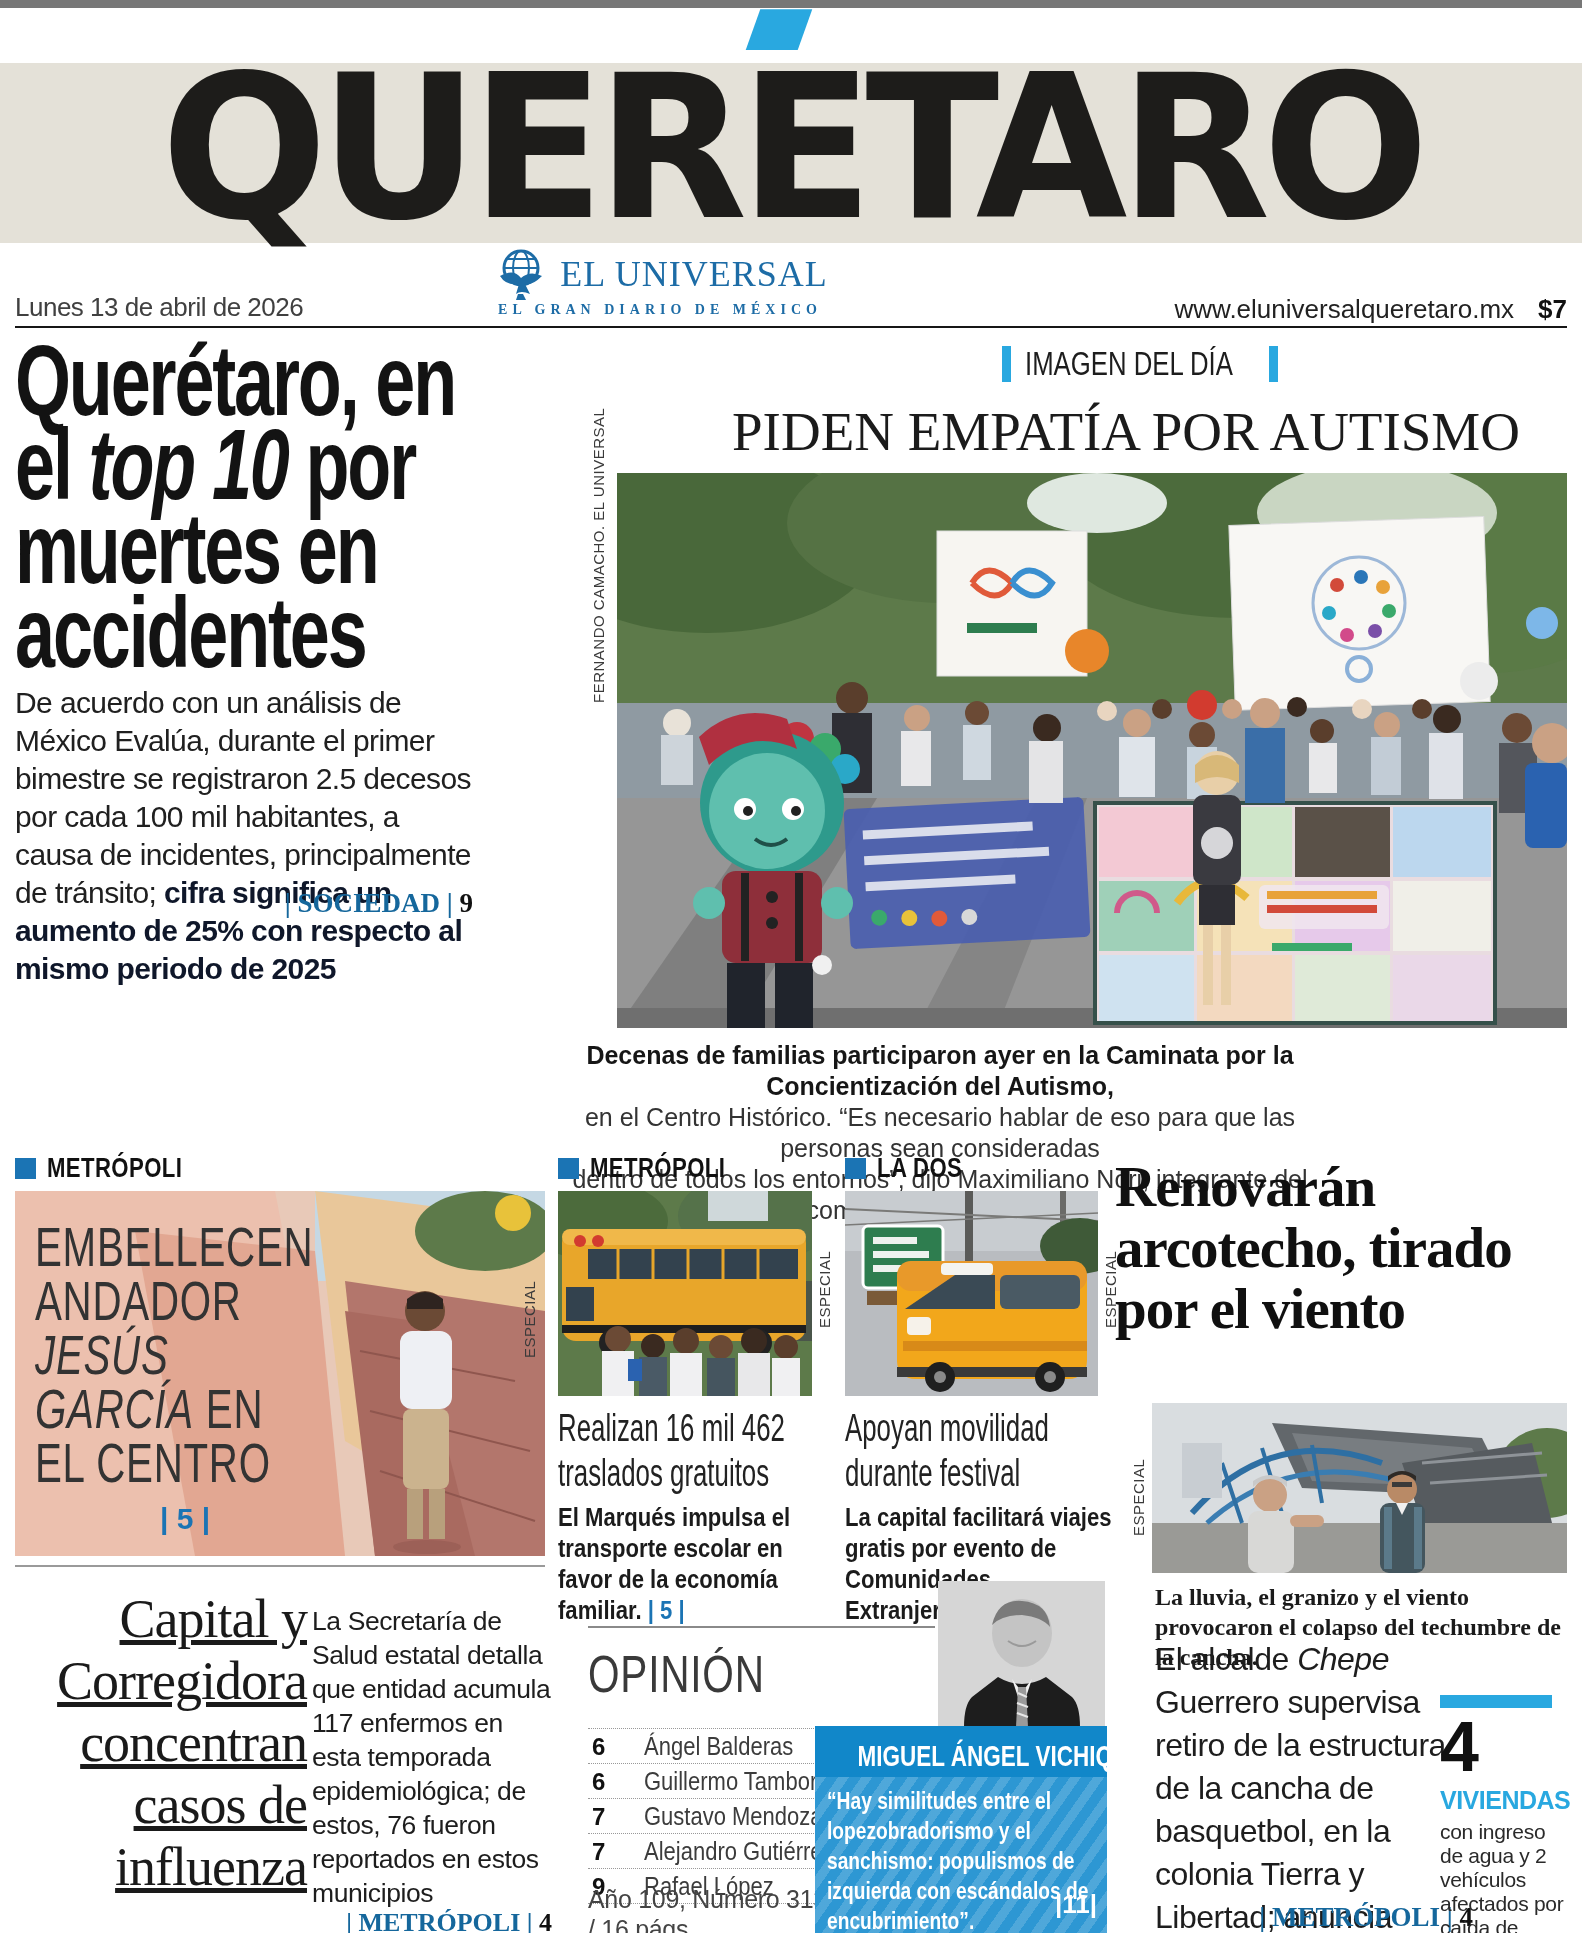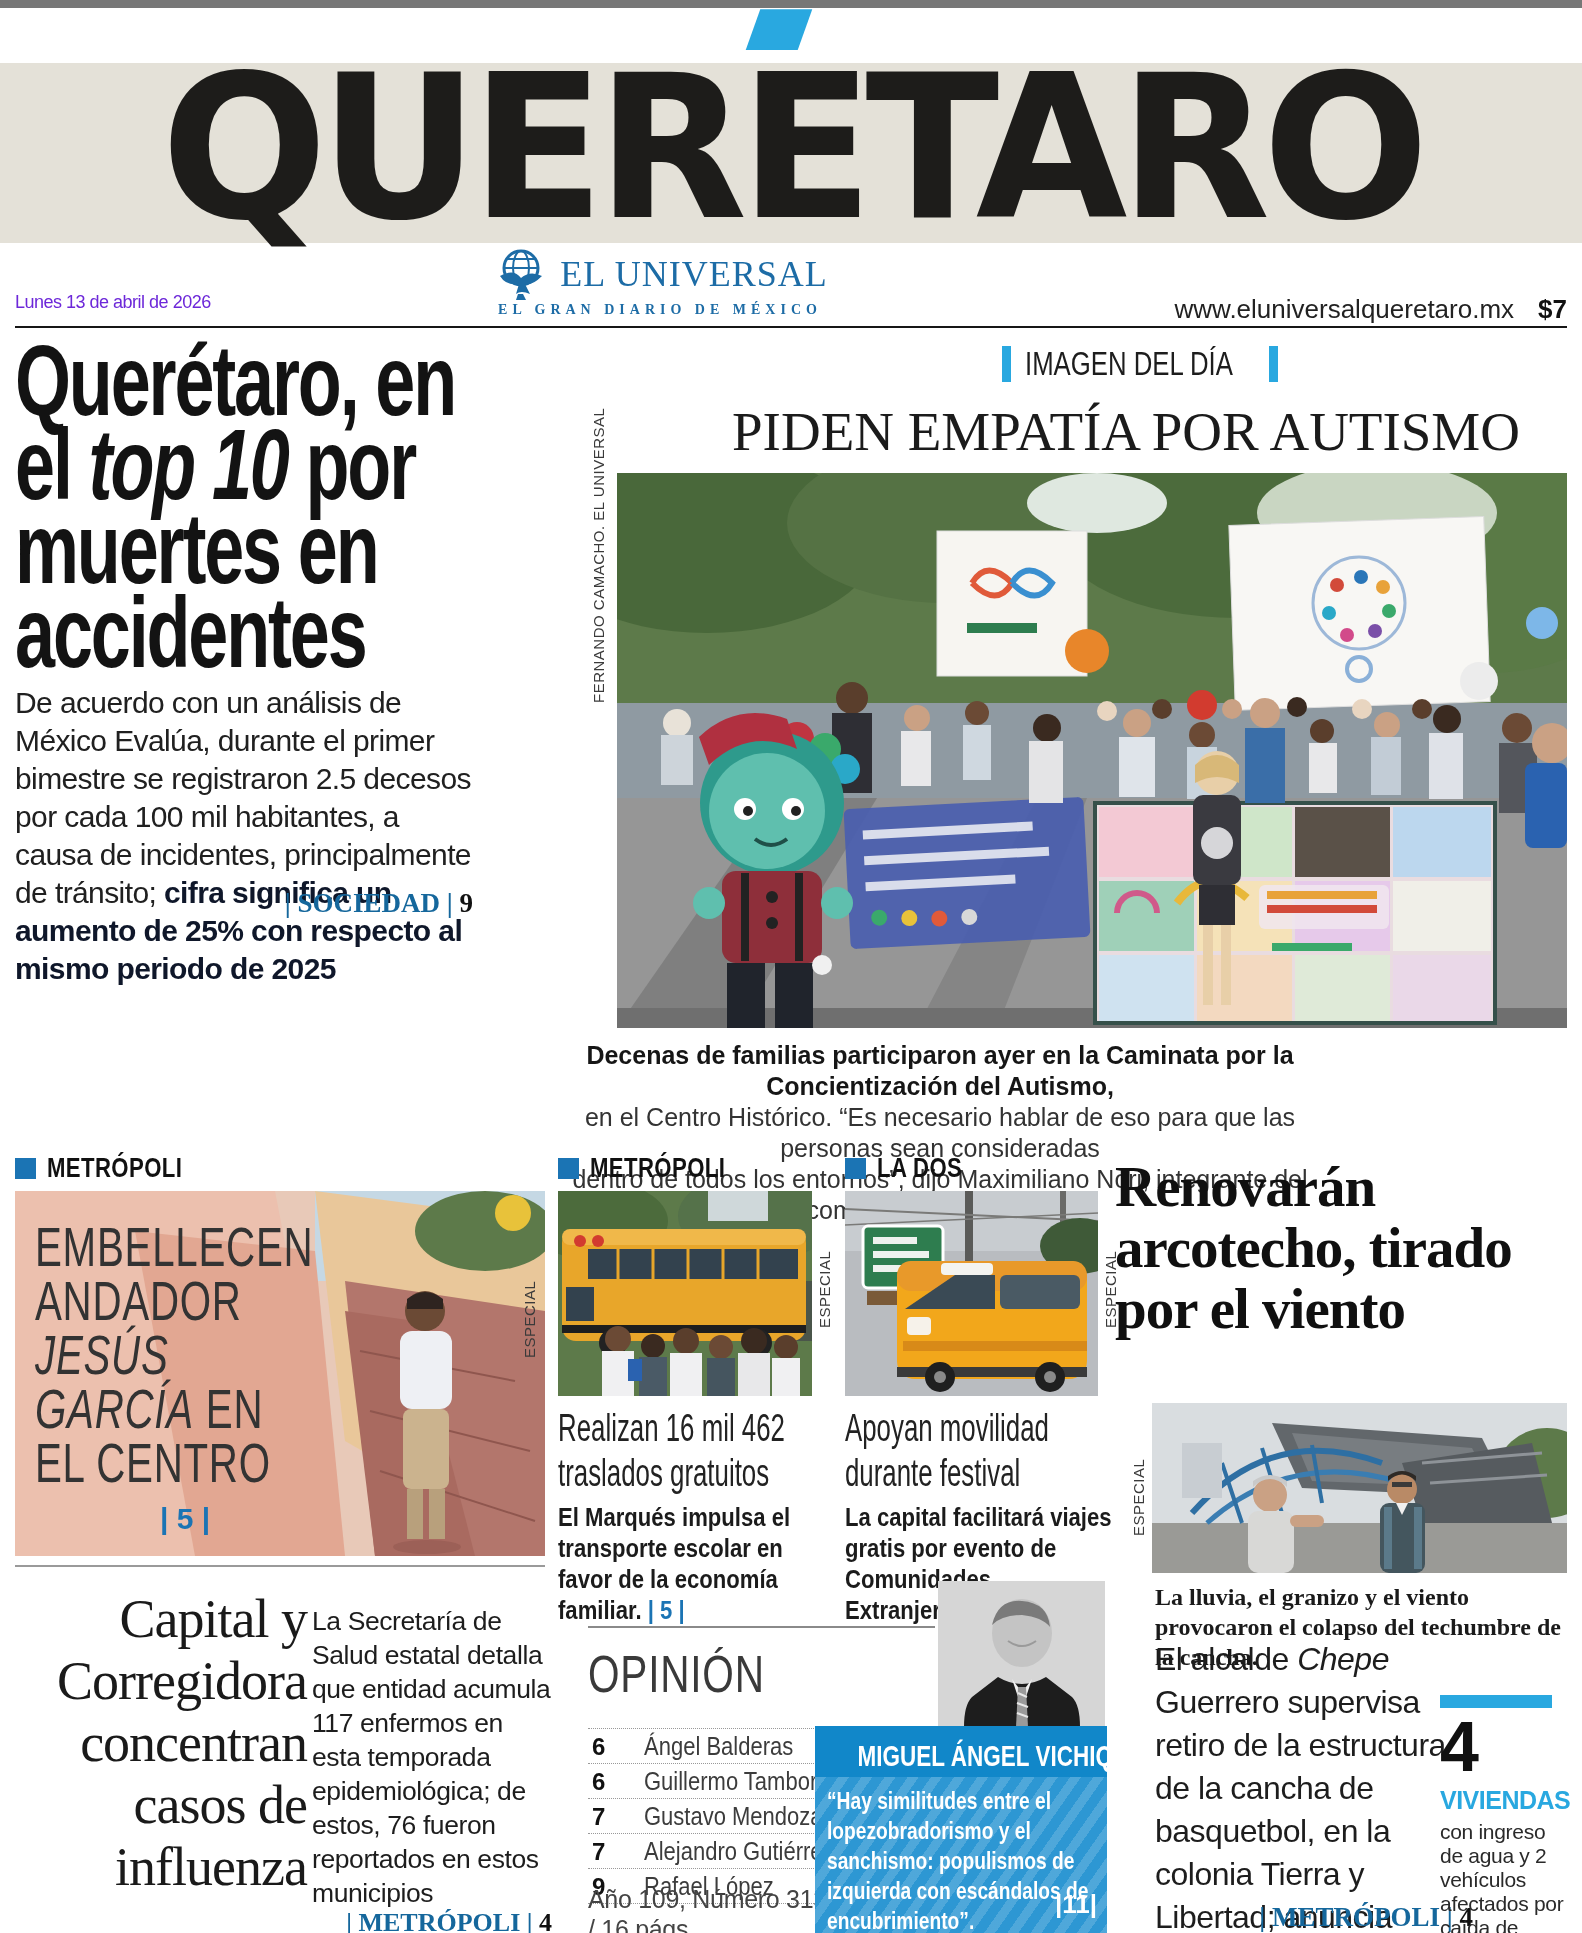--- a/index.html
+++ b/index.html
@@ -9,21 +9,21 @@
 
   
   #band{left:0;top:55px;width:1582px;height:180px;background:#e4e1d8;}
   #mast-title{left:0;top:40px;width:1582px;text-align:center;
       font-family:"DejaVu Sans","Liberation Sans",sans-serif;
       font-weight:bold;font-size:196px;line-height:200px;letter-spacing:-8px;color:#1d1c1a;
       transform:scaleY(1.02);}
   .e-wrap{position:relative;display:inline-block;}
   .e-mark{position:absolute;top:-36px;left:14px;width:52px;height:40px;background:#29a8e0;
       transform:skewX(-20deg);}
-  #date-line{left:15px;top:284px;font-size:18px;color:#6d28d9;letter-spacing:-0.5px;}
+  #date-line{left:15px;top:284px;font-size:26px;color:#404040;letter-spacing:-0.5px;}
   #brand-wrap{left:400px;top:238px;width:520px;text-align:center;color:#1d6ca6;}
   #brand-row{display:flex;align-items:center;justify-content:center;gap:10px;}
   #brand-name{font-family:"Liberation Serif",serif;font-weight:normal;font-size:36px;letter-spacing:1px;}
   #brand-tagline{font-family:"Liberation Serif",serif;font-weight:bold;font-size:14px;
       letter-spacing:5px;margin-top:0px;}
   #site-line{left:1100px;top:286px;width:467px;text-align:right;font-size:26px;color:#222;}
   #site-price{font-weight:bold;color:#111;margin-left:24px;}
   #top-rule{left:15px;top:318px;width:1552px;height:2px;background:#161616;}
 
   
@@ -101,21 +101,21 @@
   
   #factbox{left:1440px;top:1687px;width:132px;}
   #fact-bar{width:112px;height:13px;background:#29a8e0;}
   #fact-num{font-weight:bold;font-size:70px;line-height:70px;color:#111;margin-top:4px;}
   #fact-label{font-weight:bold;font-size:25px;color:#29a8e0;margin-top:4px;letter-spacing:-0.5px;}
   #fact-text{font-size:21px;line-height:24px;color:#2a2a2a;margin-top:5px;letter-spacing:-0.3px;}
 
   
   #rule-influ{left:15px;top:1557px;width:530px;height:2px;background:#9a9a9a;}
   #influ-head{left:15px;top:1580px;width:292px;text-align:right;font-family:"Liberation Serif",serif;
-      font-size:54px;line-height:62px;color:#1a1a1a;white-space:pre-line;letter-spacing:-1px;}
+      font-size:54px;line-height:62px;color:#1a1a1a;white-space:pre-line;letter-spacing:-1px;text-decoration:underline;}
   #influ-body{left:312px;top:1596px;width:240px;font-size:26.5px;line-height:34px;
       letter-spacing:-0.4px;color:#1d1d1d;}
   #influ-ref{left:312px;top:1900px;width:240px;text-align:right;
       font-family:"Liberation Serif",serif;font-weight:bold;font-size:26px;}
 
   
   #op-rule-top{left:588px;top:1618px;width:347px;height:2px;background:#8a8a8a;}
   #op-title{left:588px;top:1636px;font-size:52px;color:#3a3a3a;transform:scaleX(0.78);
       transform-origin:0 0;letter-spacing:1px;}
   #op-list{left:588px;top:1720px;width:348px;border-top:1px dotted #999;}

